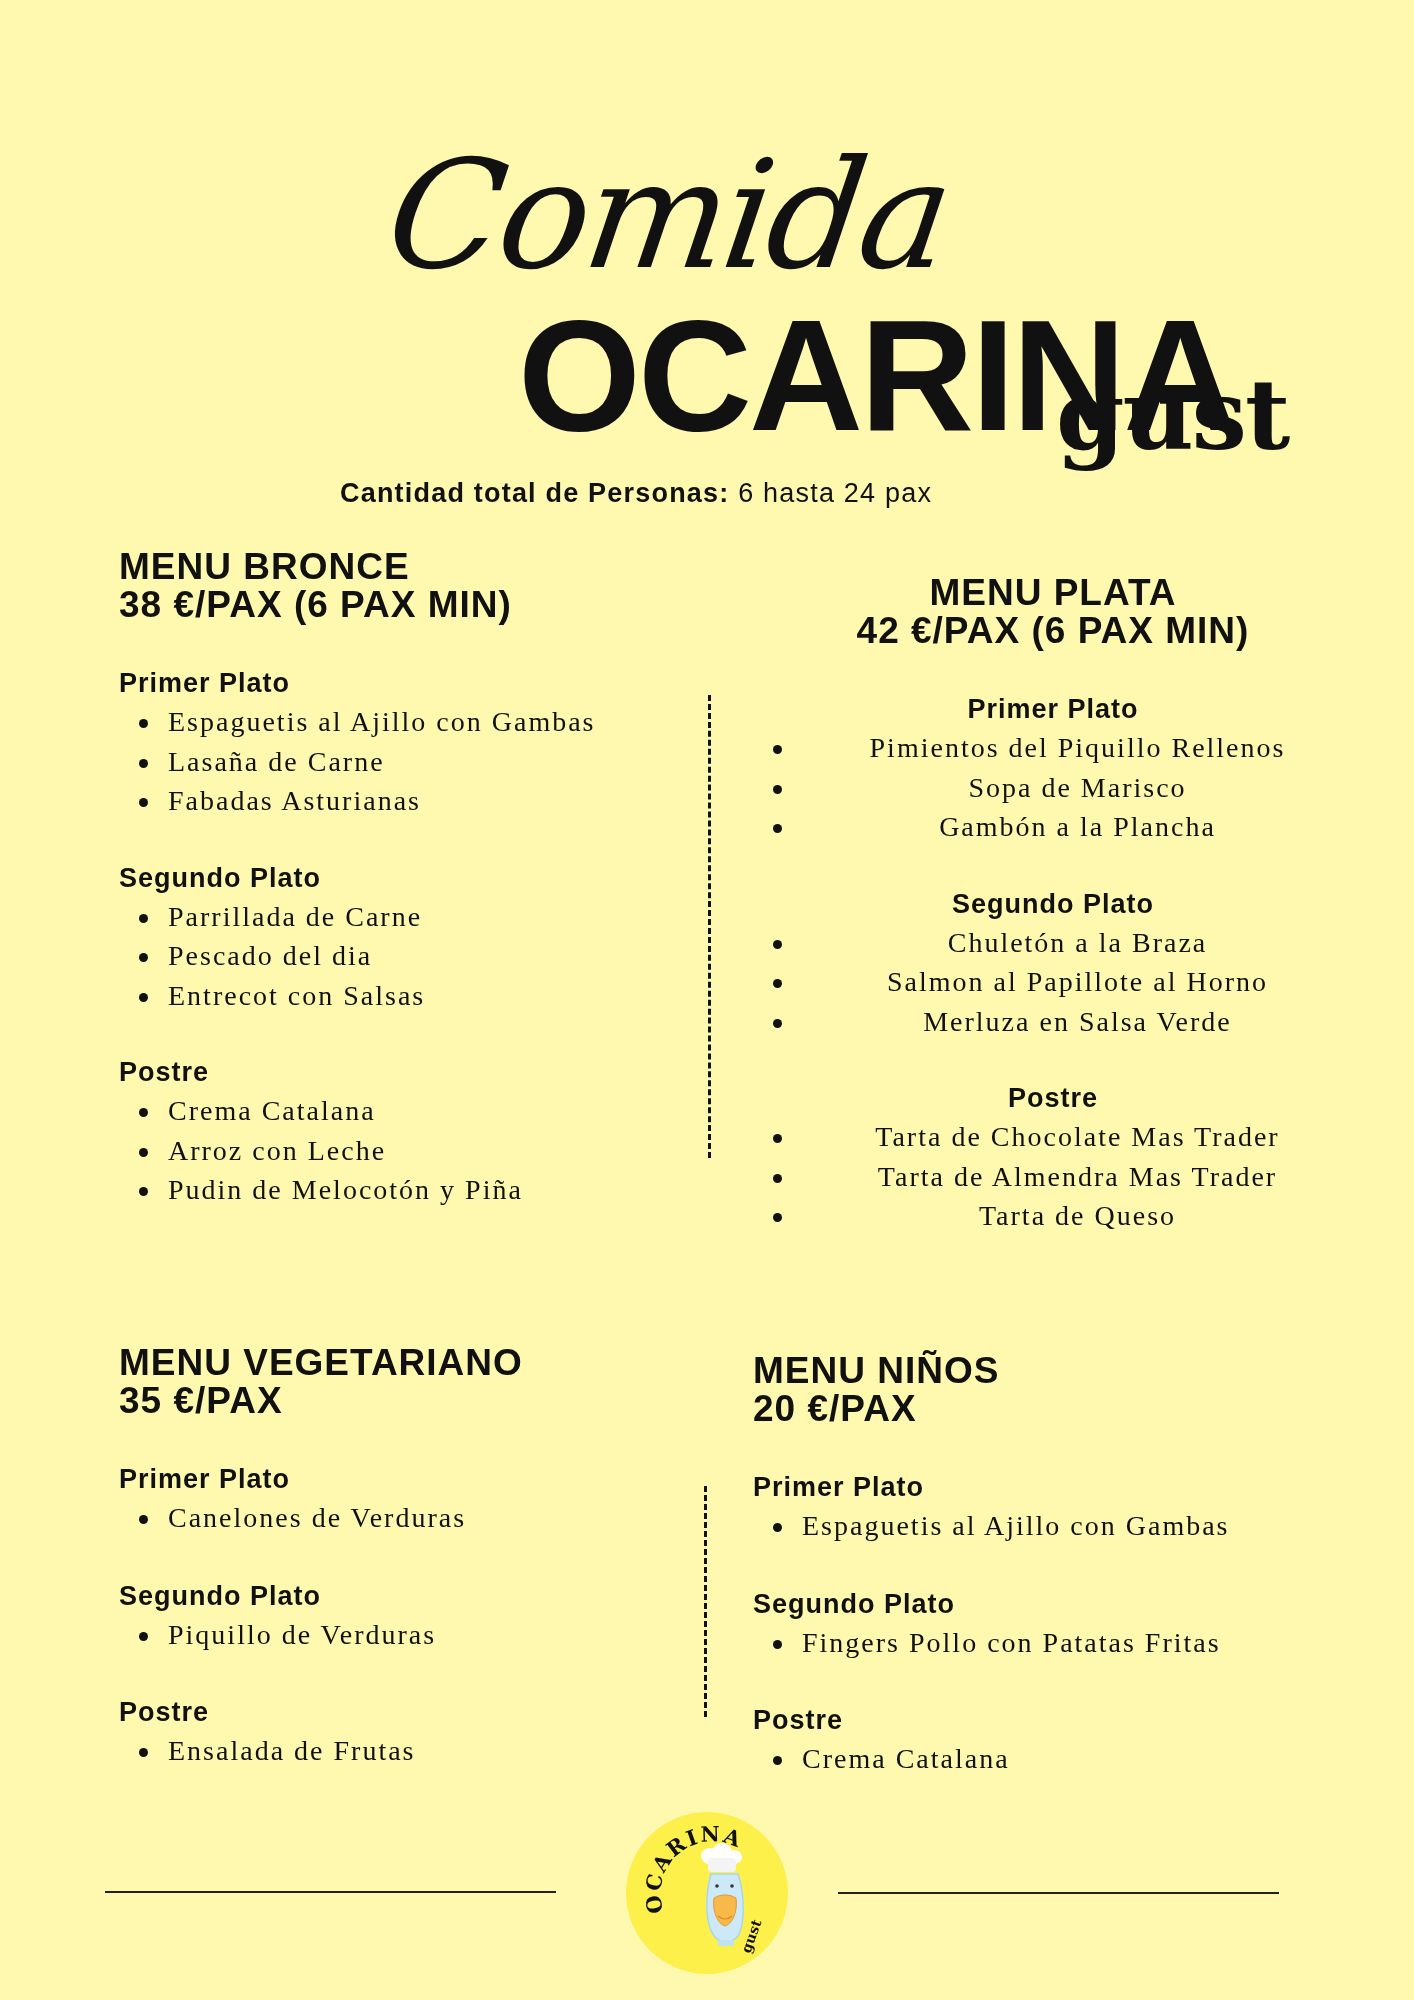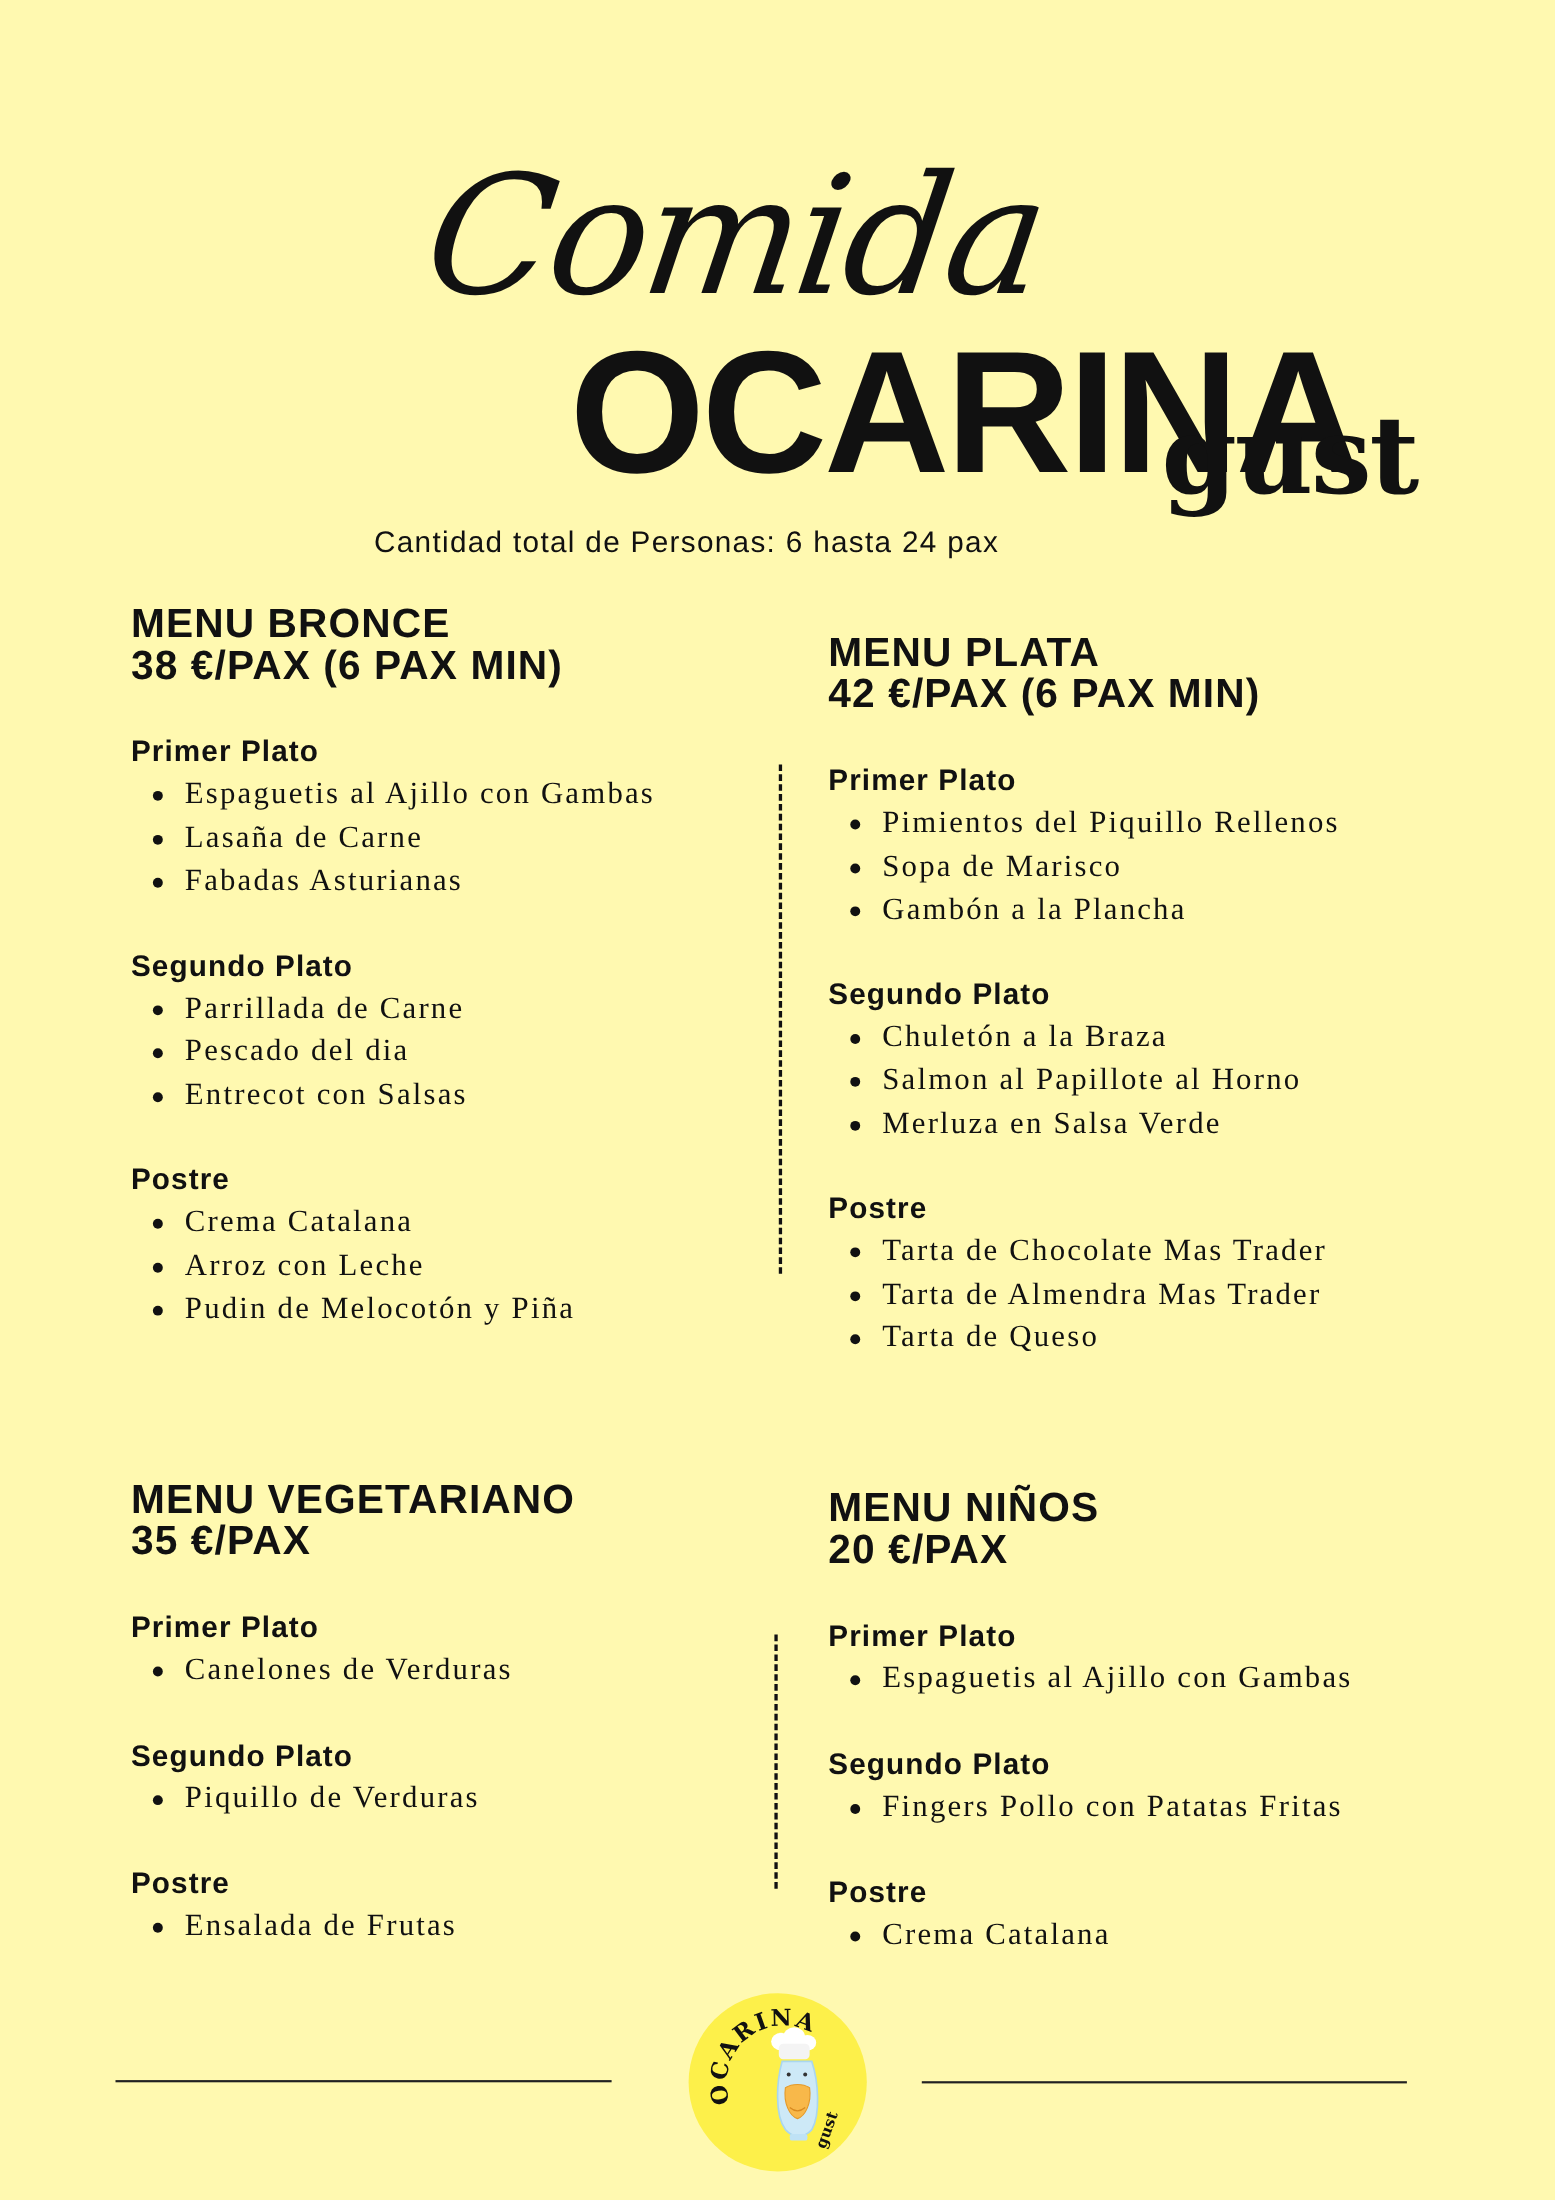--- a/index.html
+++ b/index.html
@@ -21,21 +21,21 @@
     font-size:158px; line-height:1; letter-spacing:-3px;
   }
   .brand-sub {
     left:1056px; top:366px;
     font-family:"DejaVu Serif", serif; font-weight:bold;
     font-size:98px; line-height:1; letter-spacing:-2px;
   }
   .subtitle {
     left:340px; top:478px; font-size:27px; letter-spacing:1.2px; white-space:nowrap;
   }
-  .subtitle .lbl { font-weight:normal; }
+  .subtitle .lbl { font-weight:bold; }
   .menu { width:600px; }
   .menu-name, .menu-price {
     font-size:37px; font-weight:bold; line-height:38px; letter-spacing:1px; margin:0;
   }
   .section { margin-top:0; }
   .section-title {
     font-size:27px; font-weight:bold; line-height:38px; letter-spacing:1px;
   }
   ul.items { list-style:none; margin:0; padding:0 0 0 18px;font-family:Liberation Serif, serif; }
   ul.items li {
@@ -87,21 +87,21 @@
   <div class="section" style="margin-top:38px;">
     <div class="section-title">Postre</div>
     <ul class="items">
       <li>Crema Catalana</li>
       <li>Arroz con Leche</li>
       <li>Pudin de Melocotón y Piña</li>
     </ul>
   </div>
 </div>
 
-<div class="abs menu" style="left:753px; top:574px;">
+<div class="abs menu" style="left:753px; top:574px;text-align:center;">
   <div class="menu-name">MENU PLATA</div>
   <div class="menu-price">42 €/PAX (6 PAX MIN)</div>
   <div class="section" style="margin-top:40px;">
     <div class="section-title">Primer Plato</div>
     <ul class="items">
       <li>Pimientos del Piquillo Rellenos</li>
       <li>Sopa de Marisco</li>
       <li>Gambón a la Plancha</li>
     </ul>
   </div>

